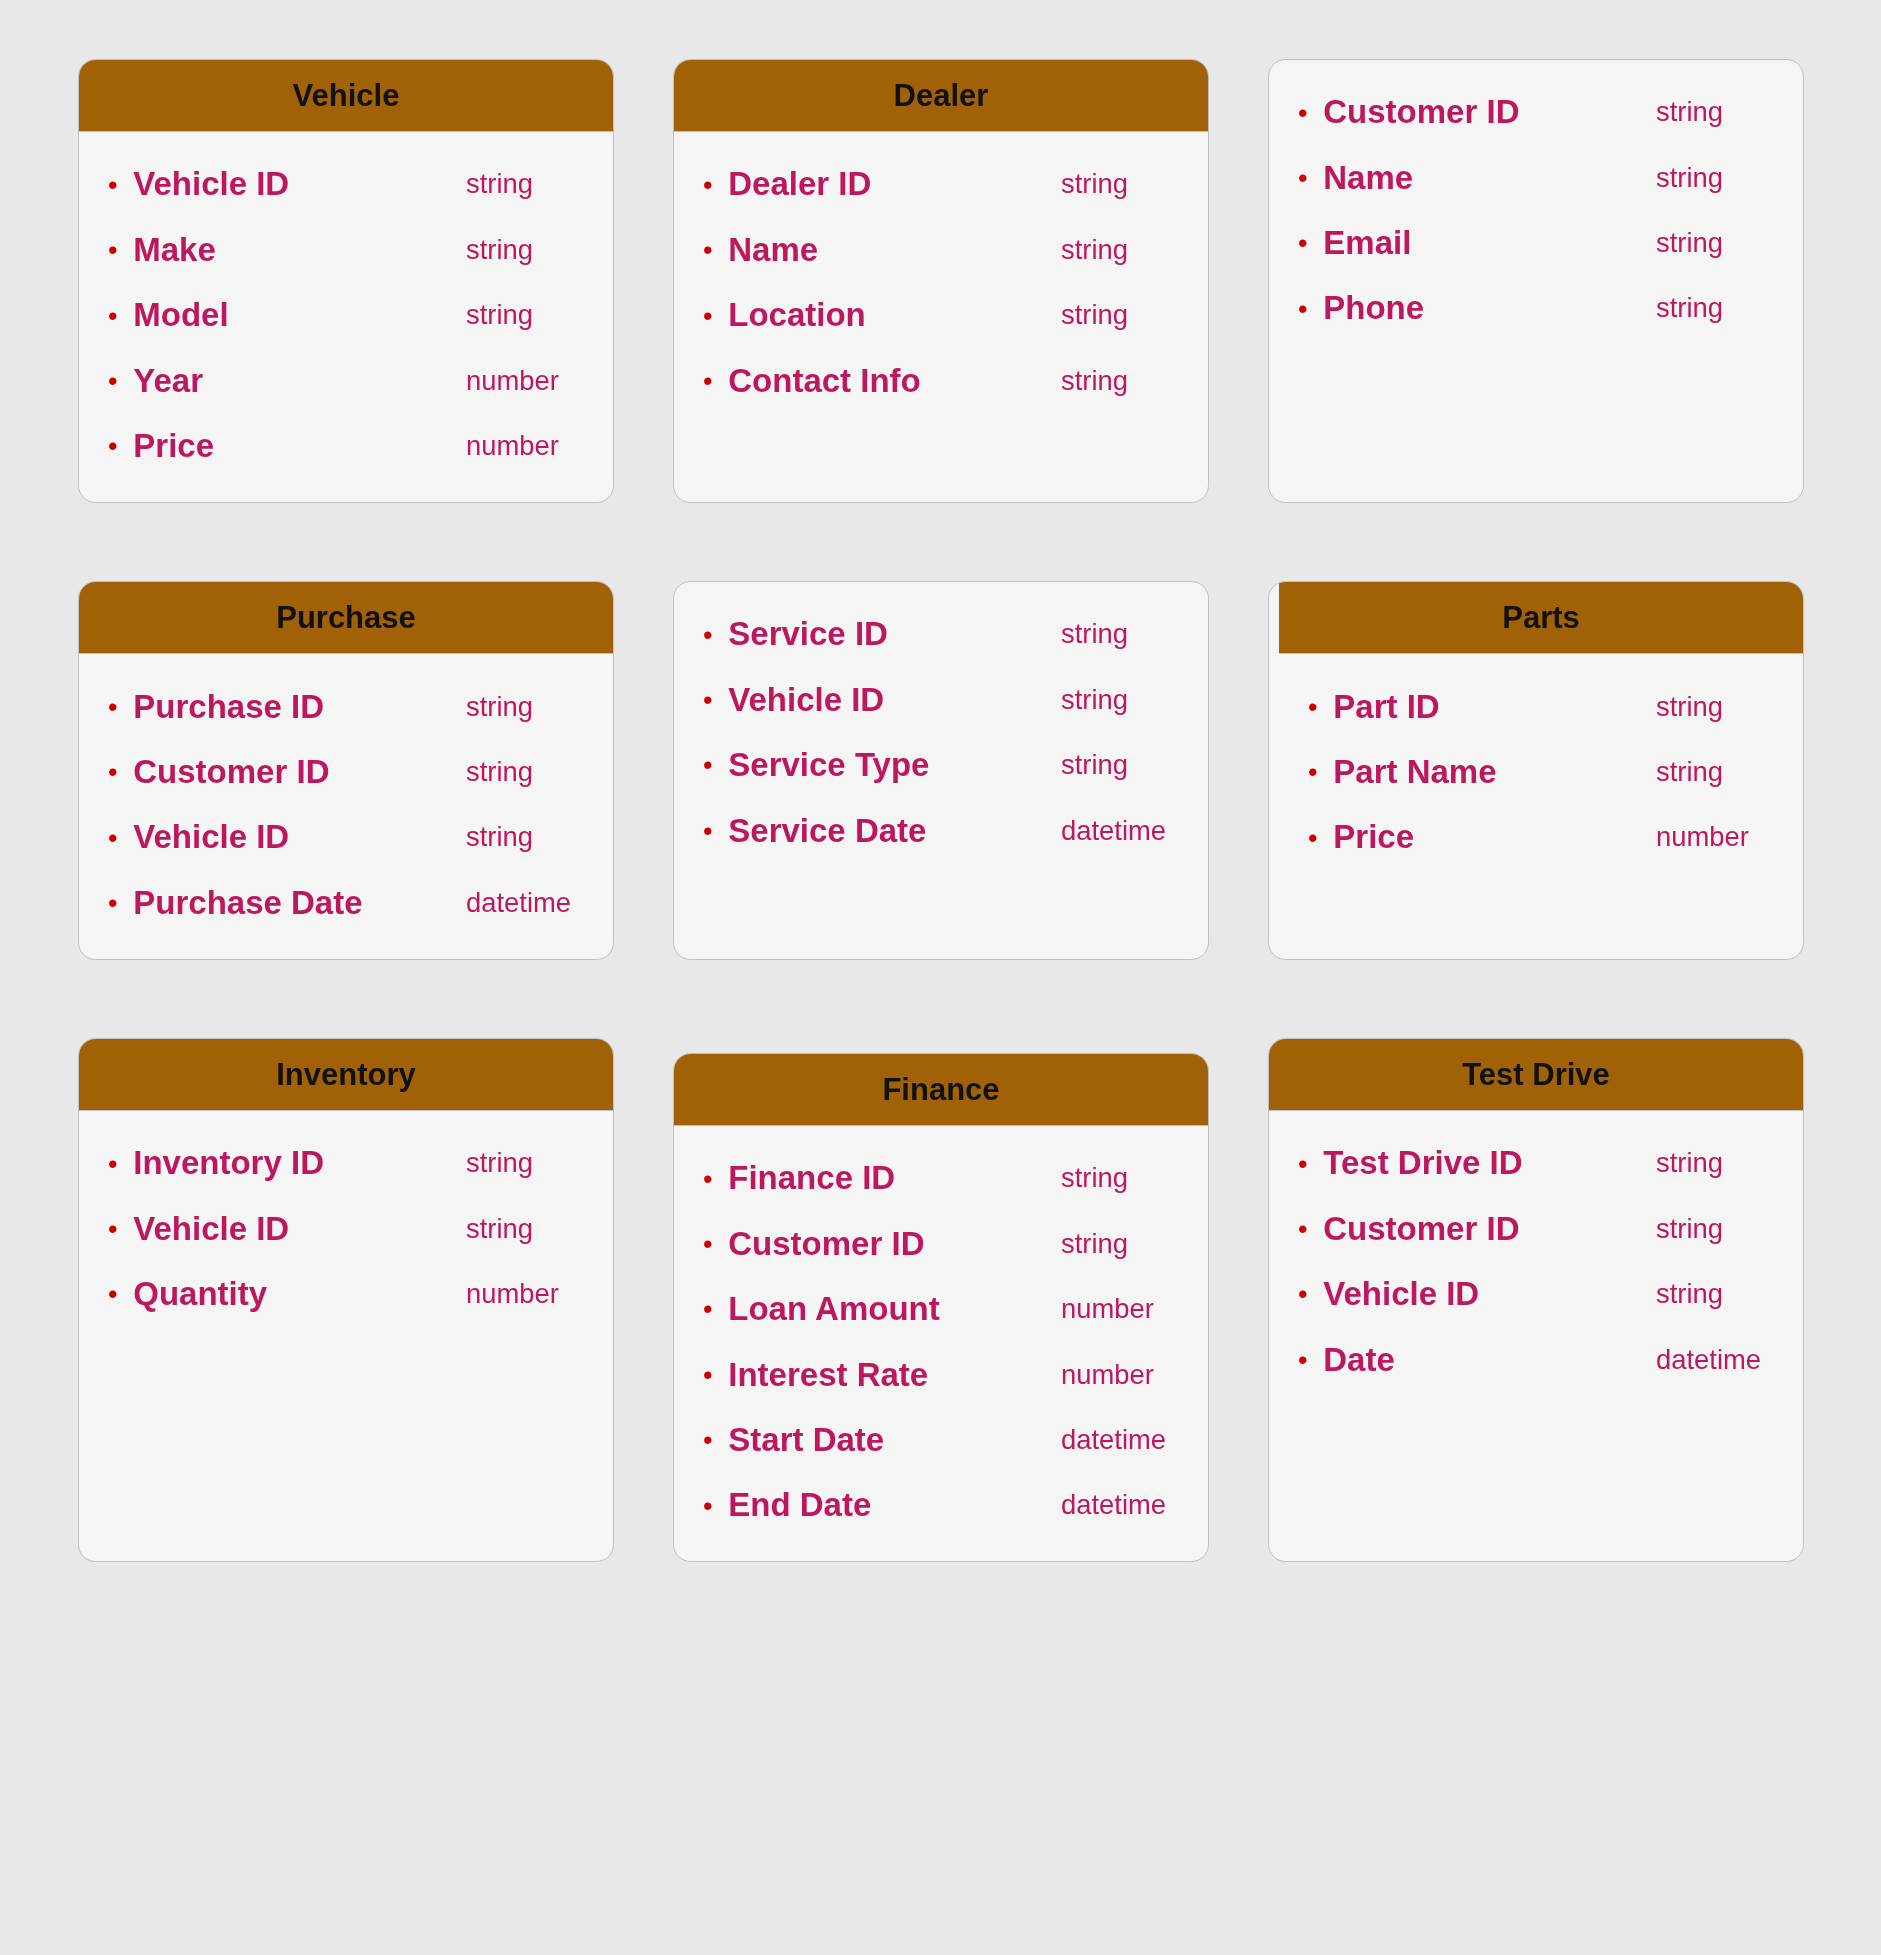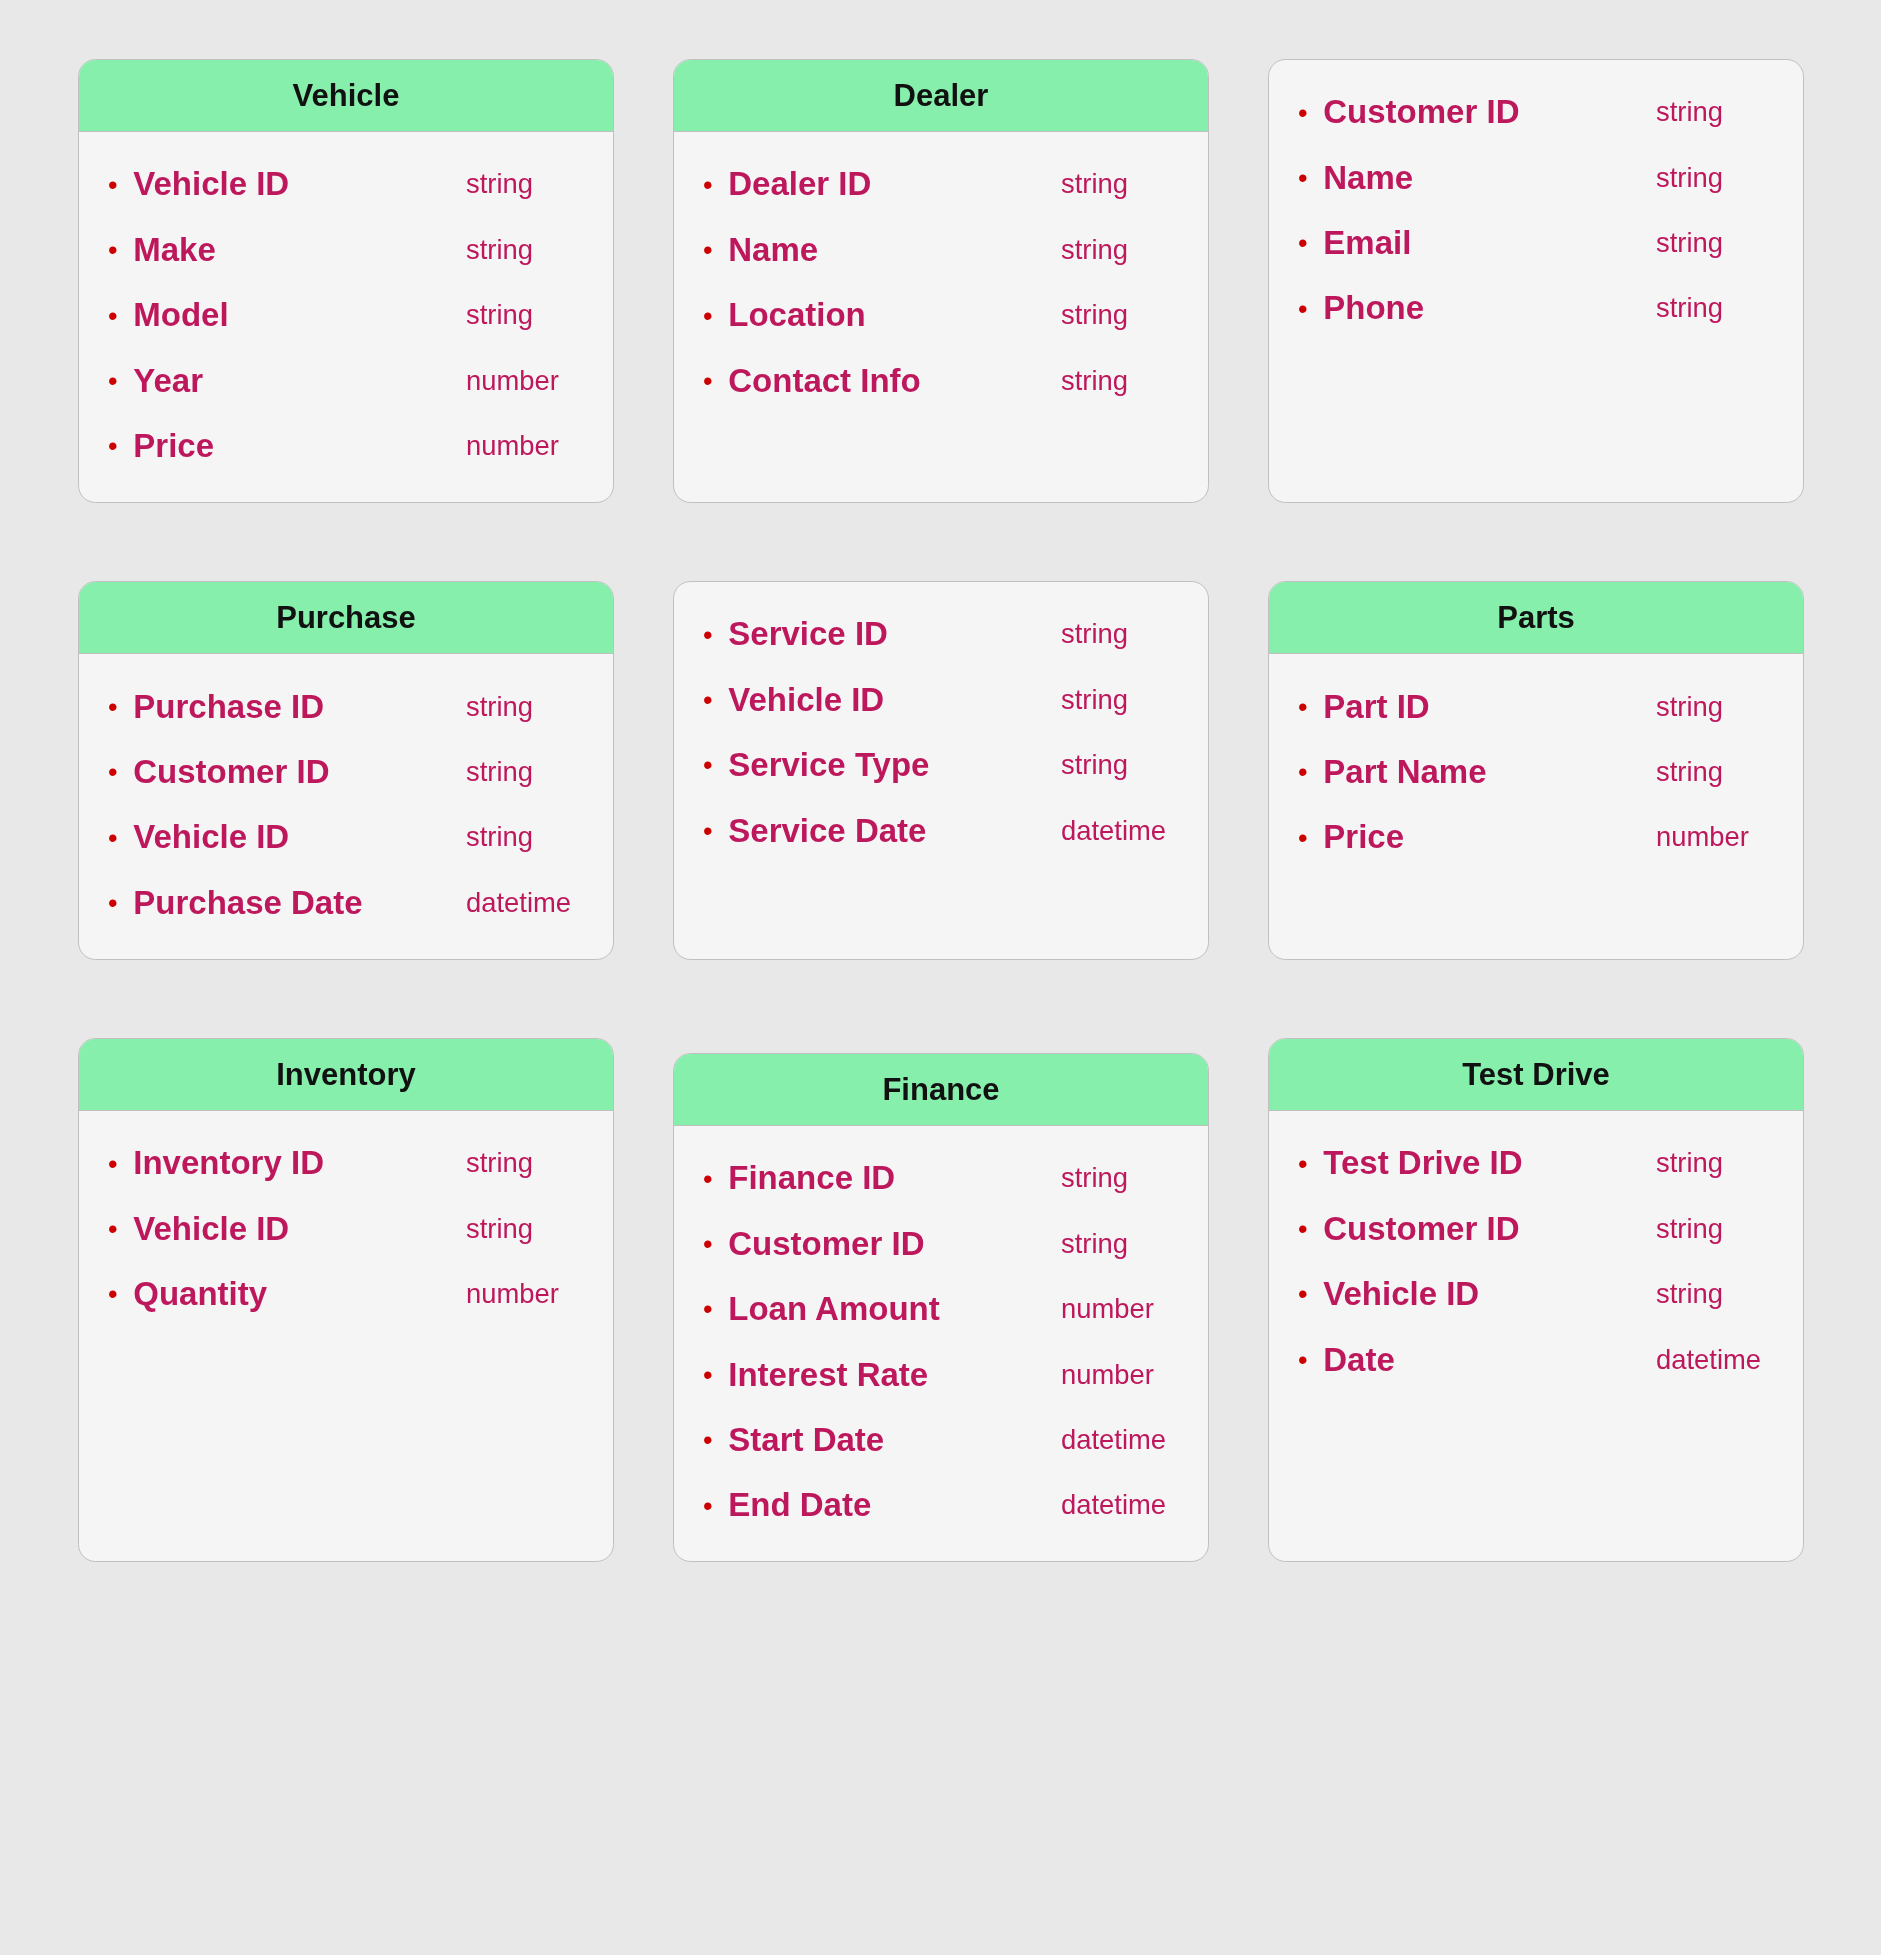--- a/index.html
+++ b/index.html
@@ -16,21 +16,21 @@
       gap: 78px 59px;
     }
     .entity-card {
       background: #f5f5f5;
       border: 1.5px solid #c0c0c0;
       border-radius: 17.6px;
       overflow: hidden;
       min-width: 294px;
     }
     .entity-header {
-      background: #86efac;
+      background: #a16207;
       text-align: center;
       padding: 17.6px 19.6px;
       font-size: 31px;
       font-weight: bold;
       color: #111;
       border-bottom: 1.5px solid #c0c0c0;
     }
     .entity-fields {
       padding: 19.6px 29px 23.5px 29px;
     }
@@ -185,21 +185,21 @@
           <span class="field-name">Service Type</span>
           <span class="field-type">string</span>
         </div>
         <div class="field-row">
           <span class="field-bullet">•</span>
           <span class="field-name">Service Date</span>
           <span class="field-type">datetime</span>
         </div>
       </div>
     </div>
-    <div class="entity-card" style="grid-area: 2 / 3;">
+    <div class="entity-card" style="grid-area: 2 / 3; padding-left: 10px;">
       <div class="entity-header">Parts</div>
       <div class="entity-fields">
         <div class="field-row">
           <span class="field-bullet">•</span>
           <span class="field-name">Part ID</span>
           <span class="field-type">string</span>
         </div>
         <div class="field-row">
           <span class="field-bullet">•</span>
           <span class="field-name">Part Name</span>

